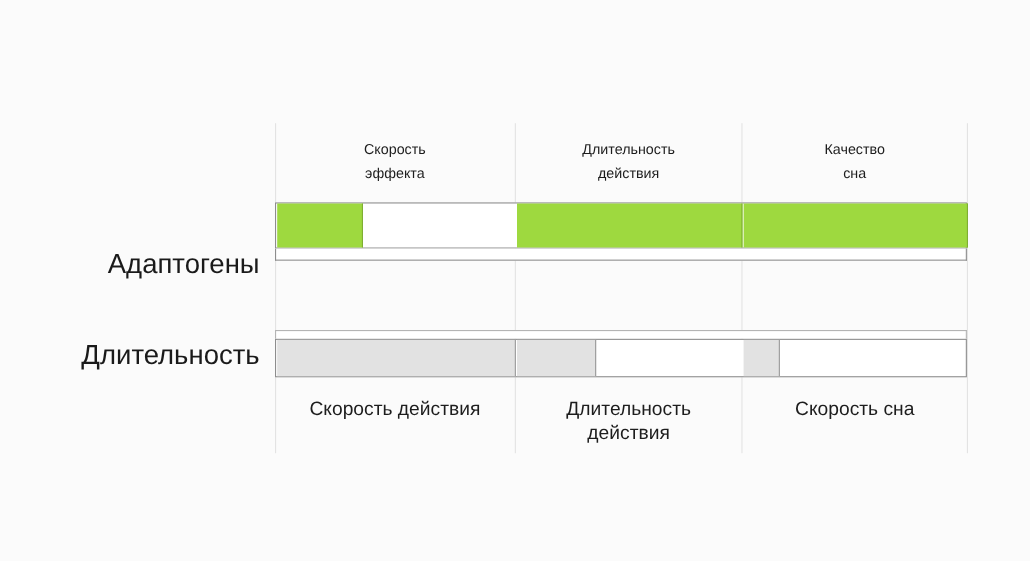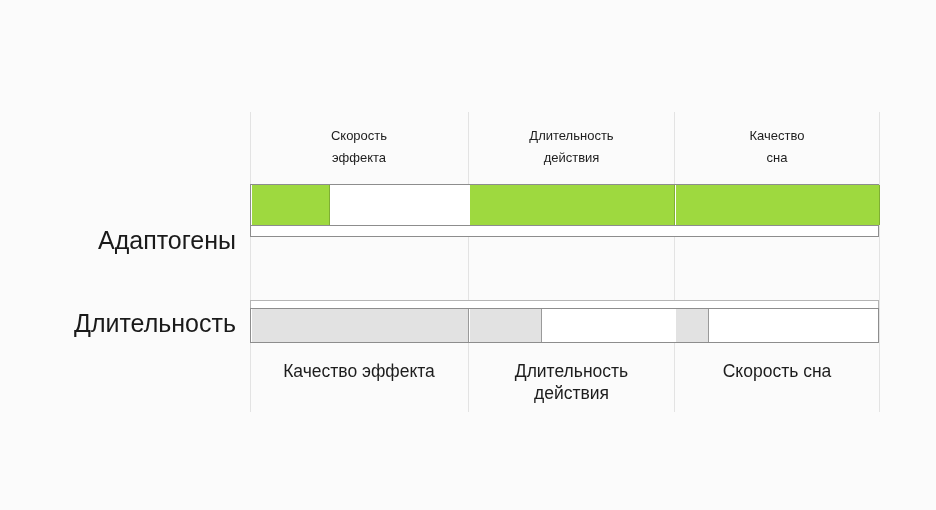--- a/index.html
+++ b/index.html
@@ -166,21 +166,21 @@
     <div class="bar-row" id="row-green-strip"></div>
 
     <div class="bar-row" id="row-gray-strip"></div>
     <div class="bar-row" id="row-gray">
       <div class="seg seg-gray" id="sseg-0" style="left: 1px; width: 217px; background: rgb(226, 226, 226);"></div>
       <div class="seg seg-gray" id="sseg-1" style="left: 219px; width: 72px; background: rgb(226, 226, 226);"></div>
       <div class="seg seg-gray" id="sseg-2" style="left: 425px; width: 33px; background: rgb(226, 226, 226);"></div>
     </div>
 
     <div class="col-foot" id="foot-0">
-      <div>Качество эффекта</div>
+      <div>Скорость действия</div>
       <div></div>
     </div>
     <div class="col-foot" id="foot-1">
       <div>Длительность</div>
       <div>действия</div>
     </div>
     <div class="col-foot" id="foot-2">
       <div>Скорость сна</div>
       <div></div>
     </div>

